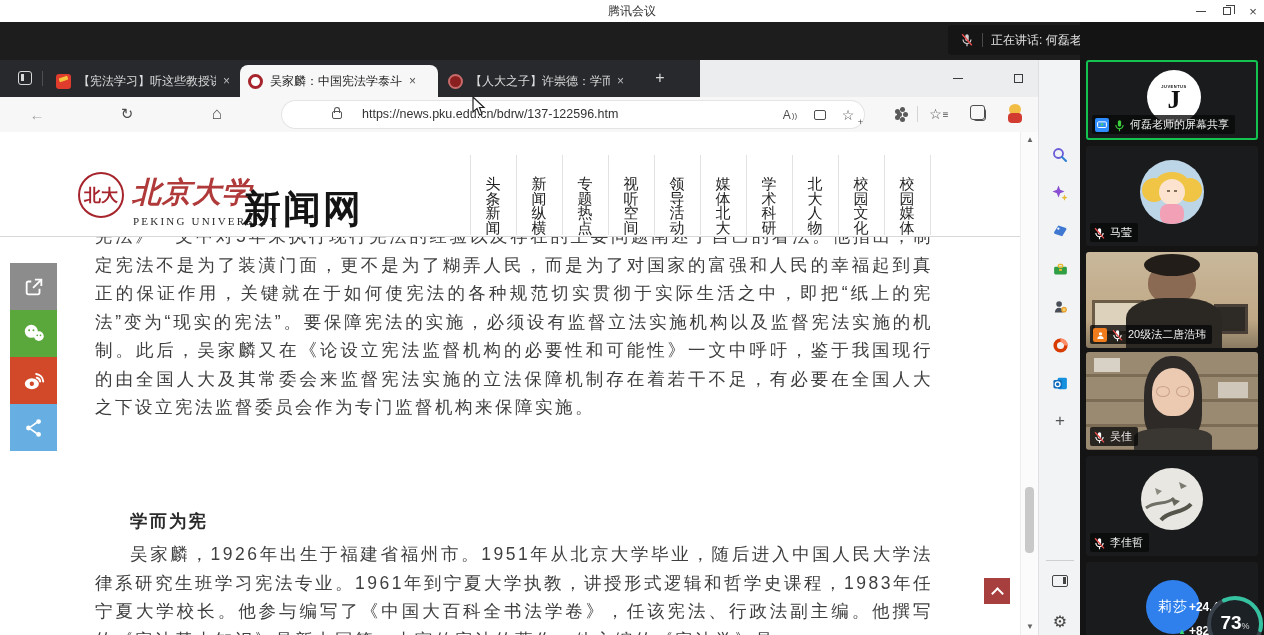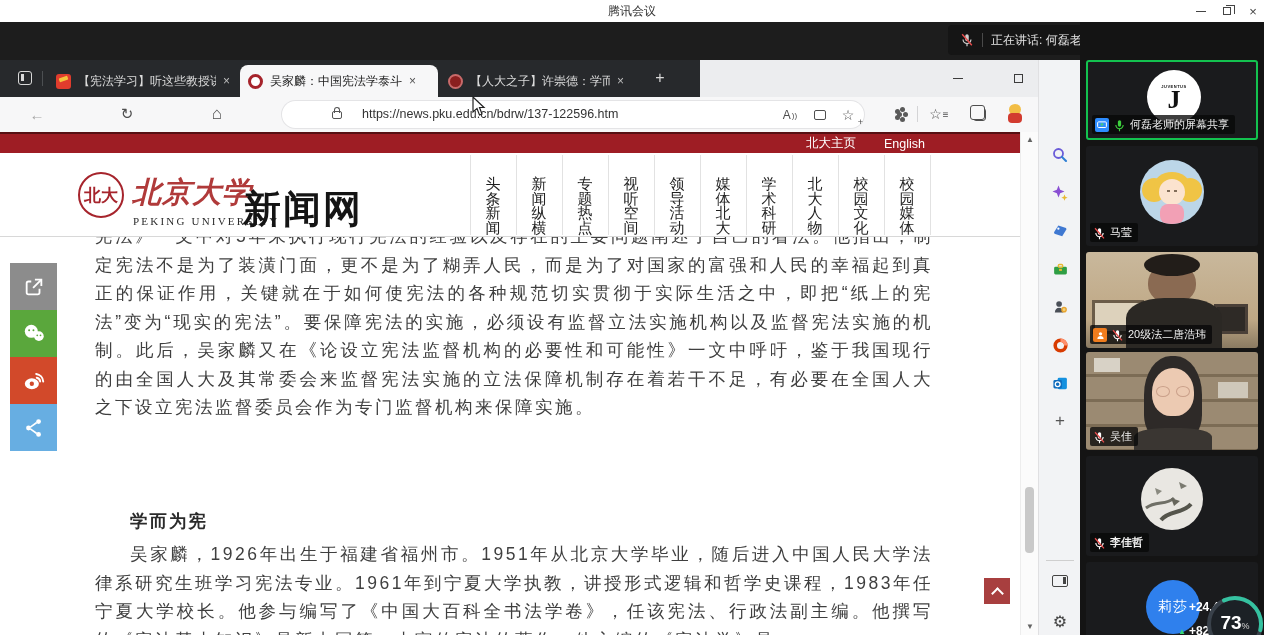--- a/index.html
+++ b/index.html
@@ -242,24 +242,20 @@
     <svg class="cursor" style="left:472px;top:36px;" width="15" height="21" viewBox="0 0 15 21">
       <polygon points="1,1 1,16 5,12.5 7.5,19 10,18 7.5,11.5 12,11.5" fill="#fff" stroke="#222" stroke-width="1.2"></polygon>
     </svg>
 
     <div class="page">
 
       <div class="article" style="top:90px;">宪法》一文中对5年来执行现行宪法的经验以及存在的主要问题阐述了自己的看法。他指出，制定宪法不是为了装潢门面，更不是为了糊弄人民，而是为了对国家的富强和人民的幸福起到真正的保证作用，关键就在于如何使宪法的各种规范切实贯彻于实际生活之中，即把“纸上的宪法”变为“现实的宪法”。要保障宪法的实施，必须设有监督立法实施机构以及监督宪法实施的机制。此后，吴家麟又在《论设立宪法监督机构的必要性和可能性》一文中呼吁，鉴于我国现行的由全国人大及其常委会来监督宪法实施的立法保障机制存在着若干不足，有必要在全国人大之下设立宪法监督委员会作为专门监督机构来保障实施。</div>
       <div class="ahead" style="top:377px;">学而为宪</div>
       <div class="article indent" style="top:408px;">吴家麟，1926年出生于福建省福州市。1951年从北京大学毕业，随后进入中国人民大学法律系研究生班学习宪法专业。1961年到宁夏大学执教，讲授形式逻辑和哲学史课程，1983年任宁夏大学校长。他参与编写了《中国大百科全书法学卷》，任该宪法、行政法副主编。他撰写的《宪法基本知识》是新中国第一本宣传宪法的著作，他主编的《宪法学》是</div>
 
-      <div class="redbar">
-        <span class="redlink">北大主页</span>
-        <span class="redlink">English</span>
-      </div>
 
       <div class="pkuheader">
         <span class="seal">
             <span class="seal-in">北大</span>
           </span>
         <span class="cn-script">北京大学</span>
         <span class="en-name">PEKING UNIVERSITY</span>
         <span class="sitename">新闻网</span>
 
         <span class="navdiv" style="left:470px;"></span>
@@ -474,21 +470,21 @@
         <svg width="13" height="13" viewBox="0 0 16 16">
             <rect x="6" y="1.5" width="4" height="8" rx="2" fill="#fff"></rect>
             <path d="M3.5 7.5a4.5 4.5 0 0 0 9 0" stroke="#fff" stroke-width="1.4" fill="none"></path>
             <line x1="8" y1="12" x2="8" y2="15" stroke="#fff" stroke-width="1.4"></line>
             <line x1="2.5" y1="1.5" x2="13.5" y2="14" stroke="#e84c4c" stroke-width="1.6"></line>
           </svg>
         <span class="chip-name">吴佳</span>
       </div>
     </div>
 
-    <div class="tile" style="top:434px;height:100px;font-weight:bold;">
+    <div class="tile" style="top:434px;height:100px;">
       <div class="avcircle" style="left:55px;top:12px;width:62px;height:62px;background:#e9e7e2;overflow:hidden;">
         <svg width="62" height="62" viewBox="0 0 62 62">
             <path d="M5 40c10-8 20-2 28-10" stroke="#6f6f66" stroke-width="3" fill="none"></path>
             <path d="M20 52c8-10 22-6 30-16" stroke="#55554c" stroke-width="4" fill="none"></path>
             <path d="M38 14l8 4-6 3z" fill="#7a7a70"></path>
             <path d="M14 20l7 3-5 4z" fill="#8a8a80"></path>
             <path d="M30 30l9 3-6 5z" fill="#66665c"></path>
           </svg>
       </div>
       <div class="chip">

